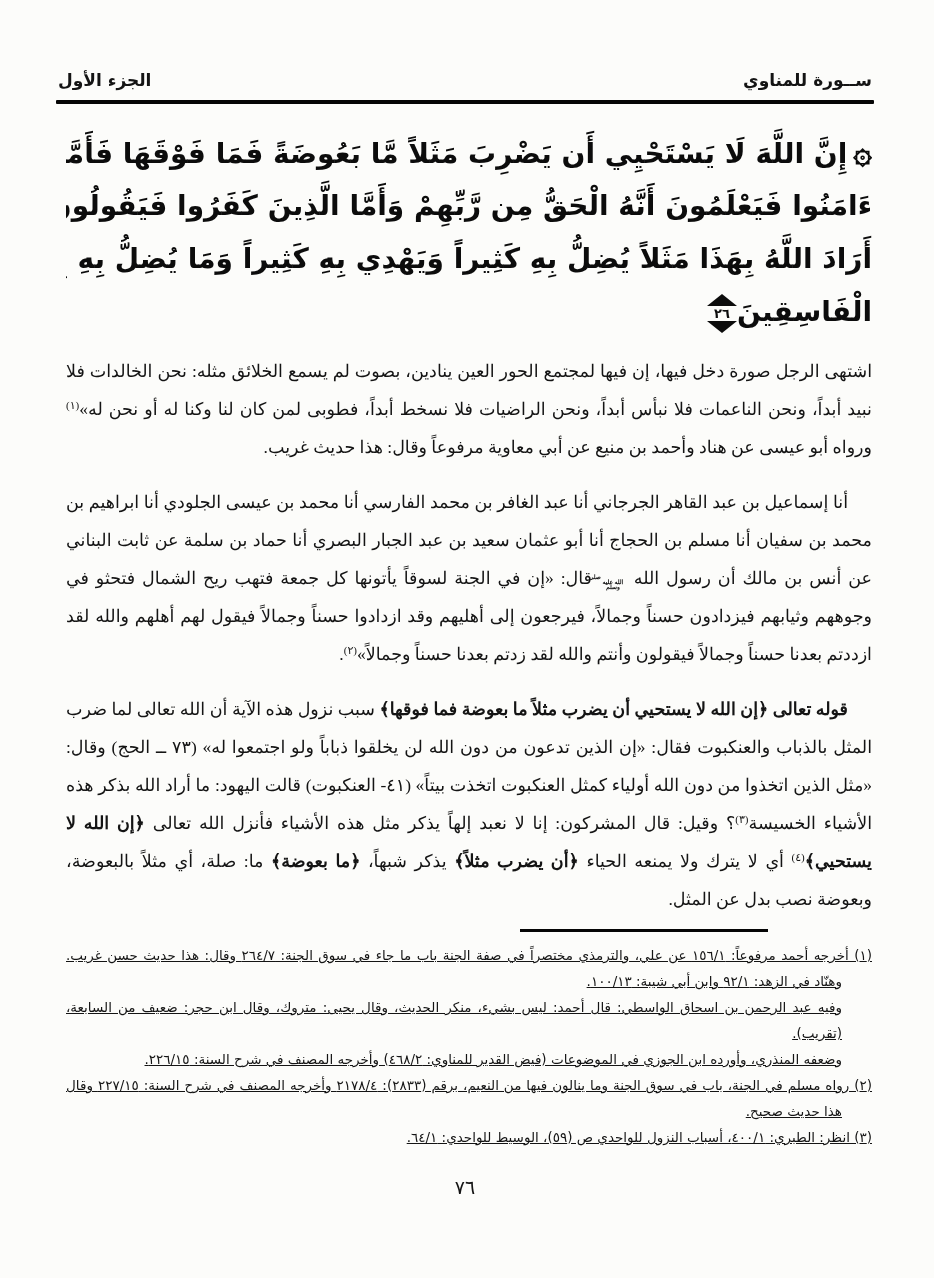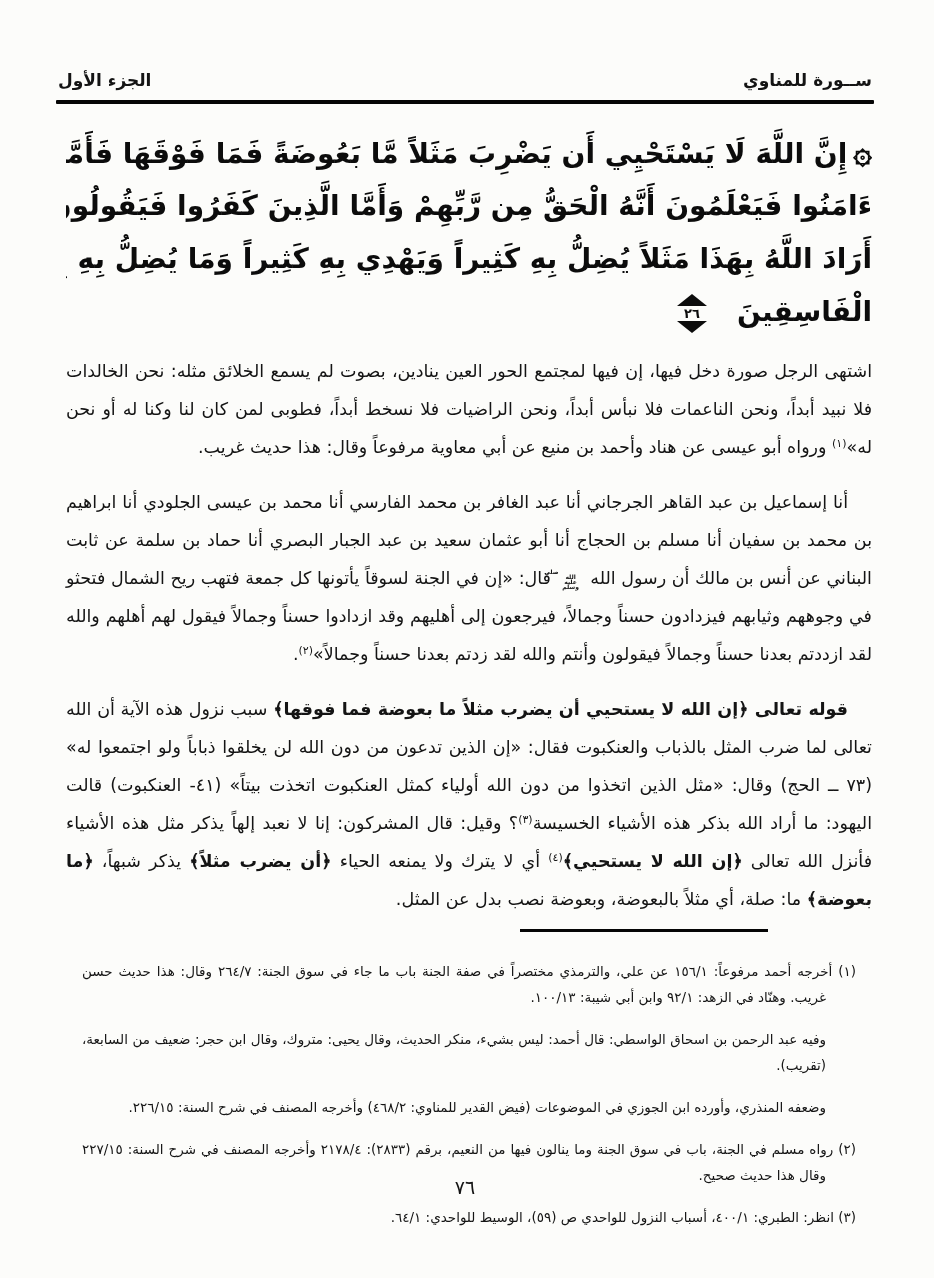--- a/index.html
+++ b/index.html
@@ -33,51 +33,51 @@
     height:53px;line-height:53px;
     text-align:justify;text-align-last:justify;
     overflow:hidden;white-space:nowrap;
   }
   .q-line.q-last{
     text-align:right;text-align-last:right;
   }
   .rub{font-size:32px;margin-left:6px;}
   .aya-medallion{
     display:inline-flex;flex-direction:column;align-items:center;
-    vertical-align:middle;margin-right:30px;line-height:0;
+    vertical-align:middle;margin-right:0;line-height:0;
   }
   .tri{width:0;height:0;border-left:15px solid transparent;border-right:15px solid transparent;}
   .tri-up{border-bottom:12px solid #0c0c0c;}
   .tri-down{border-top:12px solid #0c0c0c;}
   .aya-num{font-size:13px;font-weight:bold;line-height:15px;}
   
   .body-text{
     position:absolute;top:352px;right:62px;left:66px;
     font-size:17.5px;line-height:38px;
     text-align:justify;
   }
-  .body-text p{margin:0 0 17px;}
+  .body-text p{margin:0 0 17px;font-family:Liberation Serif, serif;}
   .body-text p.indent{text-indent:24px;}
   .bold{font-weight:bold;}
   sup.fn-ref{font-size:11px;line-height:0;vertical-align:6px;}
   .saw{
     display:inline-block;width:24px;
     font-size:6px;line-height:5px;text-align:center;
     font-weight:bold;vertical-align:-5px;margin:0 2px;
   }
   
   .fn-sep{
     position:absolute;top:929px;right:166px;
     width:248px;height:3px;background:#050505;
   }
   .footnotes{
     position:absolute;top:942px;right:62px;left:66px;
     font-size:13.5px;line-height:26px;text-align:justify;
   }
-  .footnotes p{margin:16px;}
+  .footnotes p{margin:0;text-decoration:underline;}
   .fn{padding-right:30px;text-indent:-30px;}
   .fn-cont{padding-right:30px;text-indent:0;}
   .page-num{
     position:absolute;top:1176px;left:0;right:4px;
     text-align:center;font-size:19px;letter-spacing:2px;
   }
 </style>
 </head>
 <body>
 

